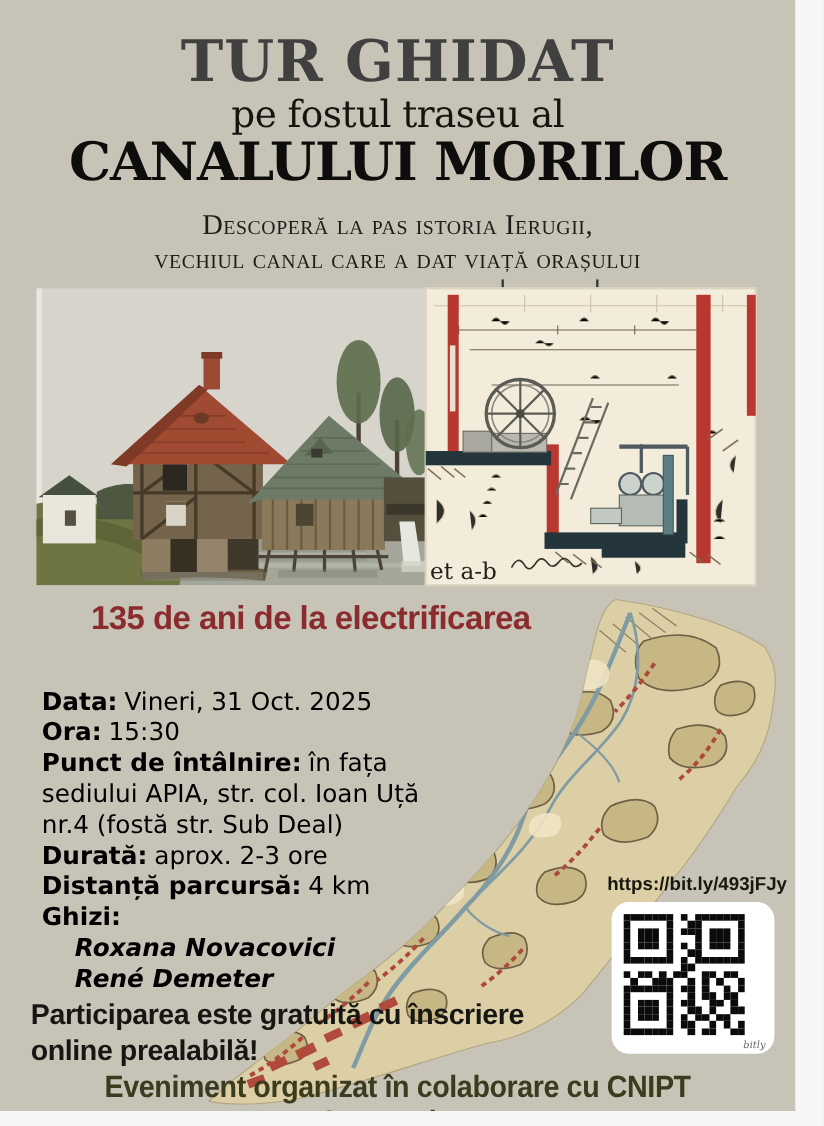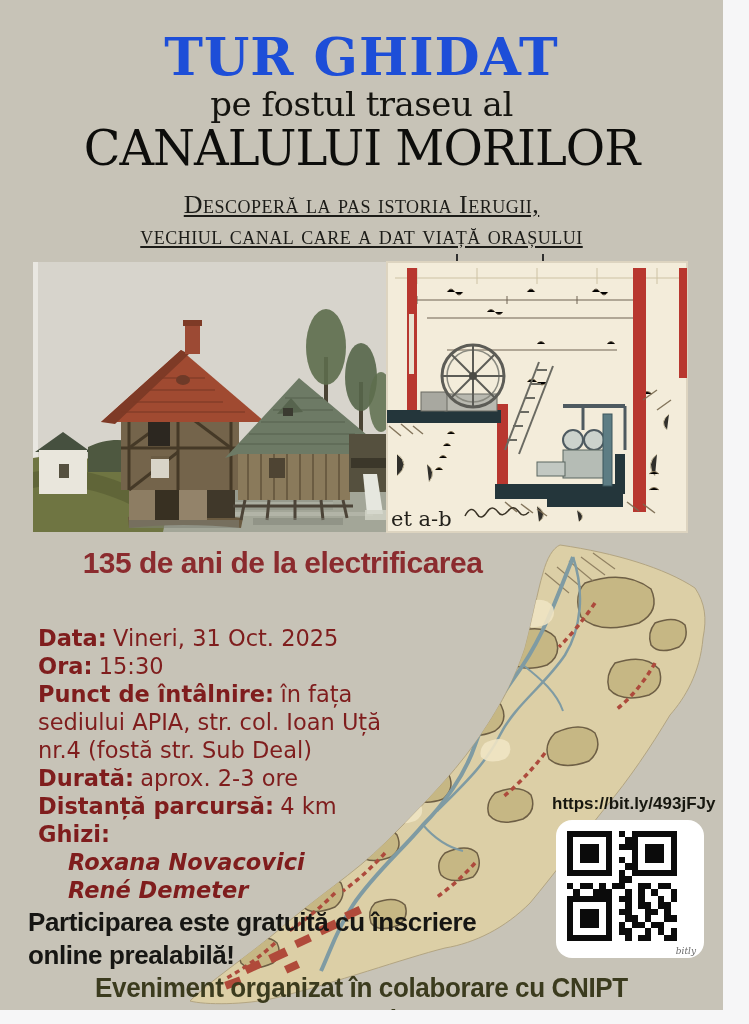--- a/index.html
+++ b/index.html
@@ -4,41 +4,41 @@
 <style>
   html,body{margin:0;padding:0;}
   body{width:749px;height:1024px;background:#f6f6f7;position:relative;overflow:hidden;
        font-family:"Liberation Sans","DejaVu Sans",sans-serif;color:#121210;}
   .abs{position:absolute;}
   .poster{position:absolute;left:0;top:0;width:723px;height:1010px;background:#c7c3b7;overflow:hidden;}
 
   
   .title1{left:0;top:26px;width:723px;text-align:center;
           font-family:"DejaVu Serif","Liberation Serif",serif;font-weight:700;
-          font-size:52px;letter-spacing:1px;color:#1d4ed8;}
+          font-size:52px;letter-spacing:1px;color:#404040;}
   .subtitle{left:0;top:84px;width:723px;text-align:center;
           font-family:"DejaVu Serif","Liberation Serif",serif;
           font-size:34px;letter-spacing:-0.5px;color:#15140f;}
   .title2{left:0;top:120px;width:723px;text-align:center;
-          font-family:"DejaVu Serif","Liberation Serif",serif;font-weight:400;
+          font-family:"DejaVu Serif","Liberation Serif",serif;font-weight:700;
           font-size:48px;letter-spacing:-1px;color:#0d0d0b;}
   .tagline{left:0;width:723px;text-align:center;
           font-family:"Liberation Serif","DejaVu Serif",serif;
-          font-variant:small-caps;font-size:26px;letter-spacing:0.5px;color:#1c1c18;text-decoration:underline;}
+          font-variant:small-caps;font-size:26px;letter-spacing:0.5px;color:#1c1c18;}
   .tagline.l1{top:190px;}
   .tagline.l2{top:221px;}
 
   
   .anniv{left:10px;top:544px;width:545px;text-align:center;z-index:3;
          font-weight:700;font-size:30px;line-height:38px;letter-spacing:-0.5px;color:#8b2b2e;}
 
   
   .details{left:38px;top:624px;width:380px;z-index:3;
            font-family:"DejaVu Sans","Liberation Sans",sans-serif;
-           font-size:22.5px;line-height:28px;color:#7f1d1d;}
+           font-size:22.5px;line-height:28px;color:#000000;}
   .details b{font-weight:700;}
   .details .val{margin-left:0.28em;}
   .guide{margin-left:30px;font-style:italic;font-weight:700;}
 
   
   .registration{left:28px;top:906px;width:540px;z-index:4;
           font-size:26px;line-height:33px;letter-spacing:-0.4px;
           font-weight:600;color:#161613;}
   .footer{left:0;top:972px;width:723px;text-align:center;z-index:4;
           font-size:28px;font-weight:600;letter-spacing:-0.4px;color:#3b3b1e;

